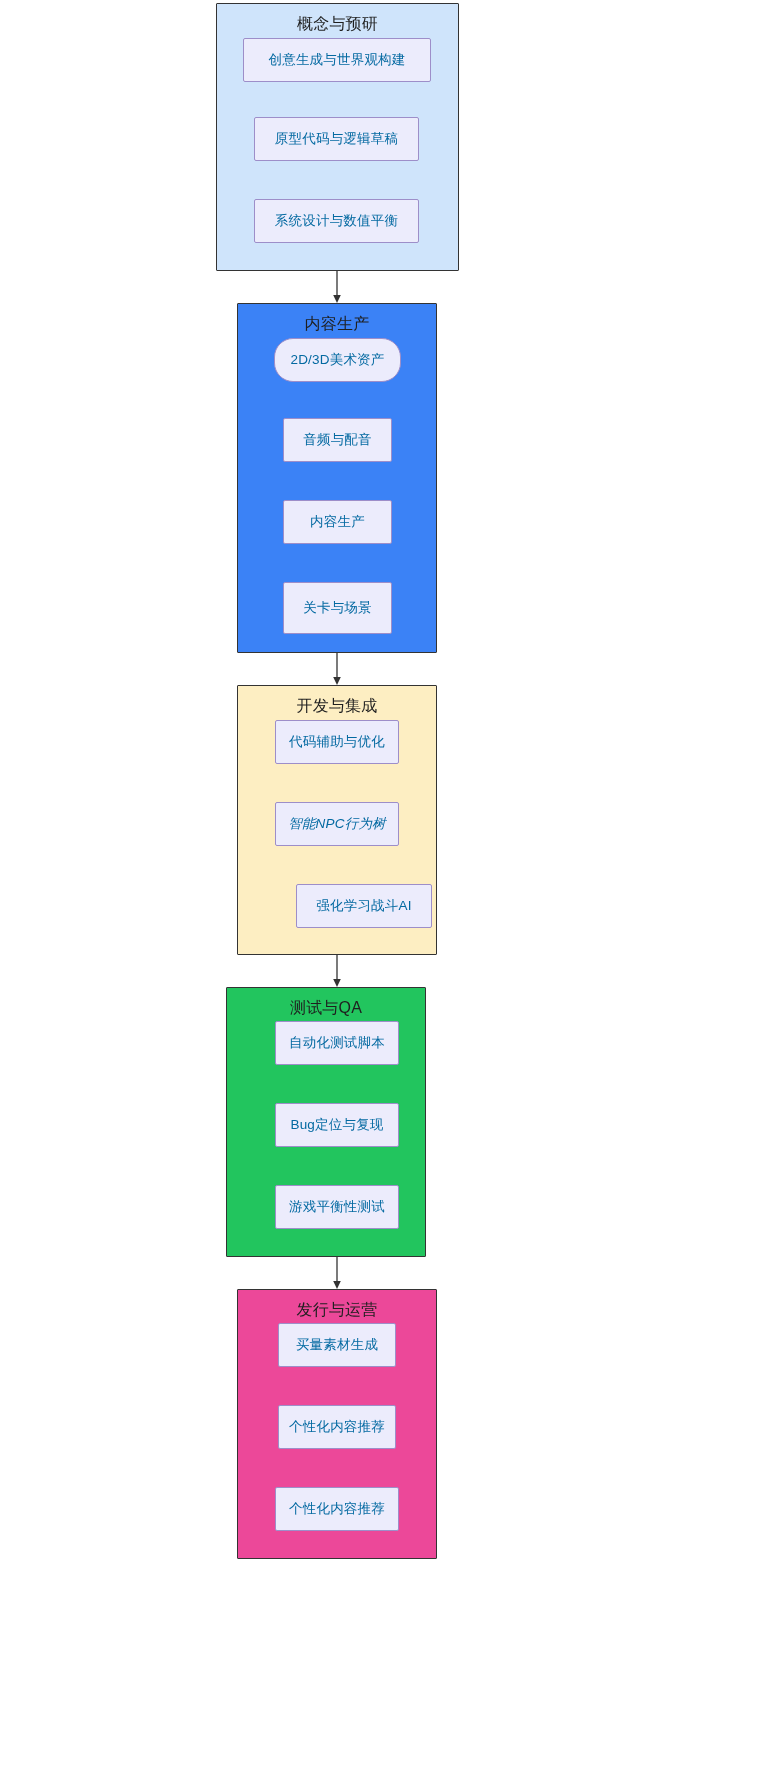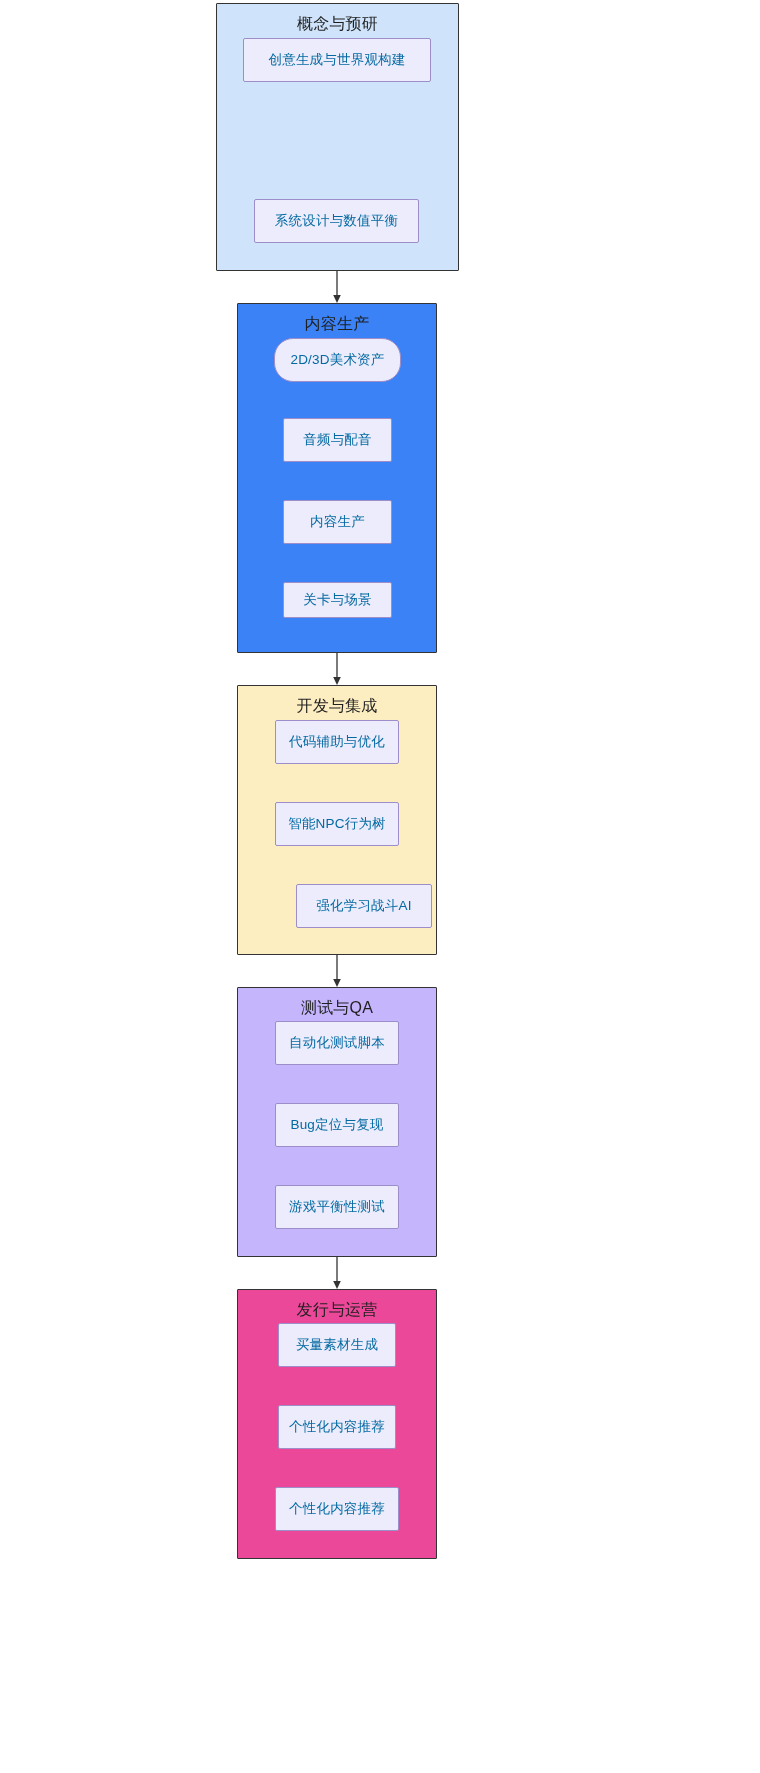--- a/index.html
+++ b/index.html
@@ -66,20 +66,23 @@
 <body>
 
 <div id="diagram">
 
   <div class="cluster" style="left:216px; top:3px; width:243px; height:268px; background:#cfe4fb;">
     <div class="cluster-title" style="top:12px;">概念与预研</div>
   </div>
   <div class="node" style="left:243px; top:38px; width:188px; height:44px;">
     <span>创意生成与世界观构建</span>
   </div>
+  <div class="node" style="left:254px; top:117px; width:165px; height:44px;">
+    <span>原型代码与逻辑草稿</span>
+  </div>
   <div class="node" style="left:254px; top:199px; width:165px; height:44px;">
     <span>系统设计与数值平衡</span>
   </div>
 
   <div class="edge" style="left:330px; top:271px; width:16px; height:34px;">
     <svg width="16" height="34" viewBox="0 0 16 34">
       <line x1="7" y1="0" x2="7" y2="26" stroke="#333333" stroke-width="1.3"></line>
       <polygon points="7,32 3.2,24 10.8,24" fill="#333333"></polygon>
     </svg>
   </div>
@@ -89,52 +92,52 @@
   </div>
   <div class="node" style="left:274px; top:338px; width:127px; height:44px;border-radius:19px;">
     <span>2D/3D美术资产</span>
   </div>
   <div class="node" style="left:283px; top:418px; width:109px; height:44px;">
     <span>音频与配音</span>
   </div>
   <div class="node" style="left:283px; top:500px; width:109px; height:44px;">
     <span>内容生产</span>
   </div>
-  <div class="node" style="left:283px; top:582px; width:109px; height:36px;">
+  <div class="node" style="left:283px; top:582px; width:109px; height:52px;">
     <span>关卡与场景</span>
   </div>
 
   <div class="edge" style="left:330px; top:653px; width:16px; height:34px;">
     <svg width="16" height="34" viewBox="0 0 16 34">
       <line x1="7" y1="0" x2="7" y2="26" stroke="#333333" stroke-width="1.3"></line>
       <polygon points="7,32 3.2,24 10.8,24" fill="#333333"></polygon>
     </svg>
   </div>
 
   <div class="cluster" style="left:237px; top:685px; width:200px; height:270px; background:#fdeec2;">
     <div class="cluster-title" style="top:12px;">开发与集成</div>
   </div>
   <div class="node" style="left:275px; top:720px; width:124px; height:44px;">
     <span>代码辅助与优化</span>
   </div>
-  <div class="node" style="left:275px; top:802px; width:124px; height:44px;">
+  <div class="node" style="left:275px; top:802px; width:124px; height:44px;font-style:italic;">
     <span>智能NPC行为树</span>
   </div>
   <div class="node" style="left:275px; top:884px; width:136px; height:44px;margin-left:21px;">
     <span>强化学习战斗AI</span>
   </div>
 
   <div class="edge" style="left:330px; top:955px; width:16px; height:34px;">
     <svg width="16" height="34" viewBox="0 0 16 34">
       <line x1="7" y1="0" x2="7" y2="26" stroke="#333333" stroke-width="1.3"></line>
       <polygon points="7,32 3.2,24 10.8,24" fill="#333333"></polygon>
     </svg>
   </div>
 
-  <div class="cluster" style="left:237px; top:987px; width:200px; height:270px; background:#c4b5fd;">
+  <div class="cluster" style="left:226px; top:987px; width:200px; height:270px; background:#22c55e;">
     <div class="cluster-title" style="top:12px;">测试与QA</div>
   </div>
   <div class="node" style="left:275px; top:1021px; width:124px; height:44px;">
     <span>自动化测试脚本</span>
   </div>
   <div class="node" style="left:275px; top:1103px; width:124px; height:44px;">
     <span>Bug定位与复现</span>
   </div>
   <div class="node" style="left:275px; top:1185px; width:124px; height:44px;">
     <span>游戏平衡性测试</span>

